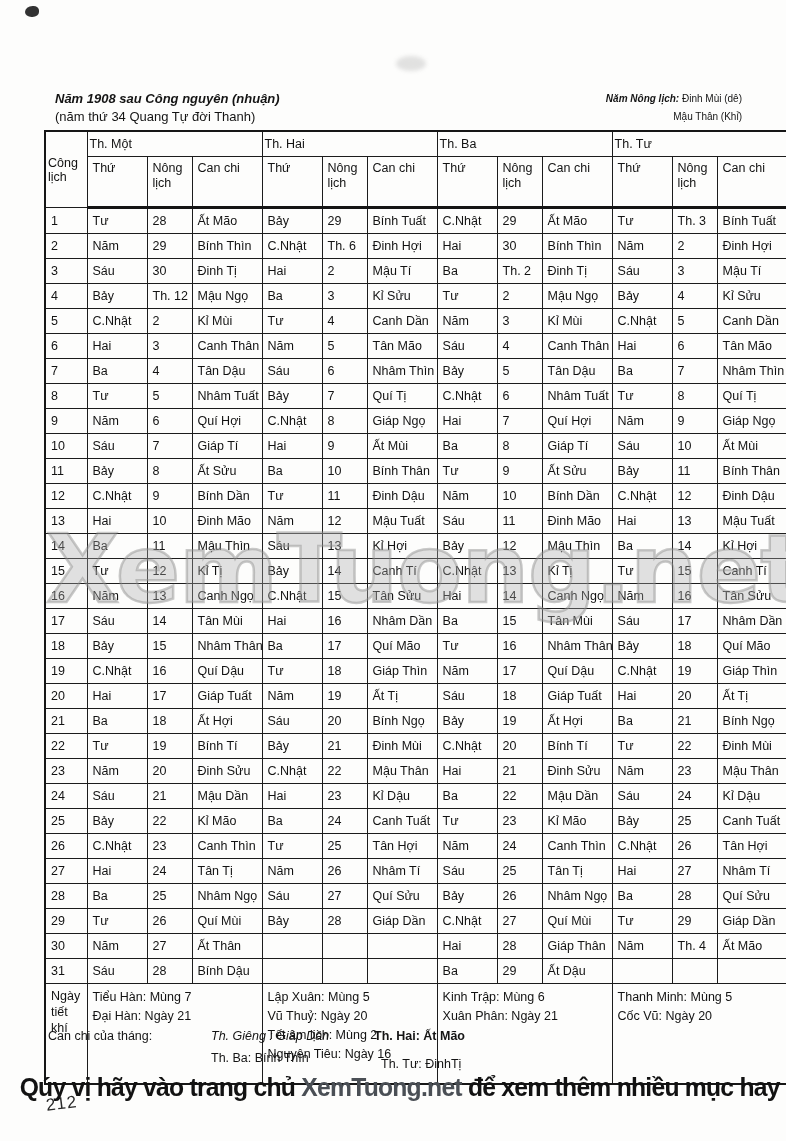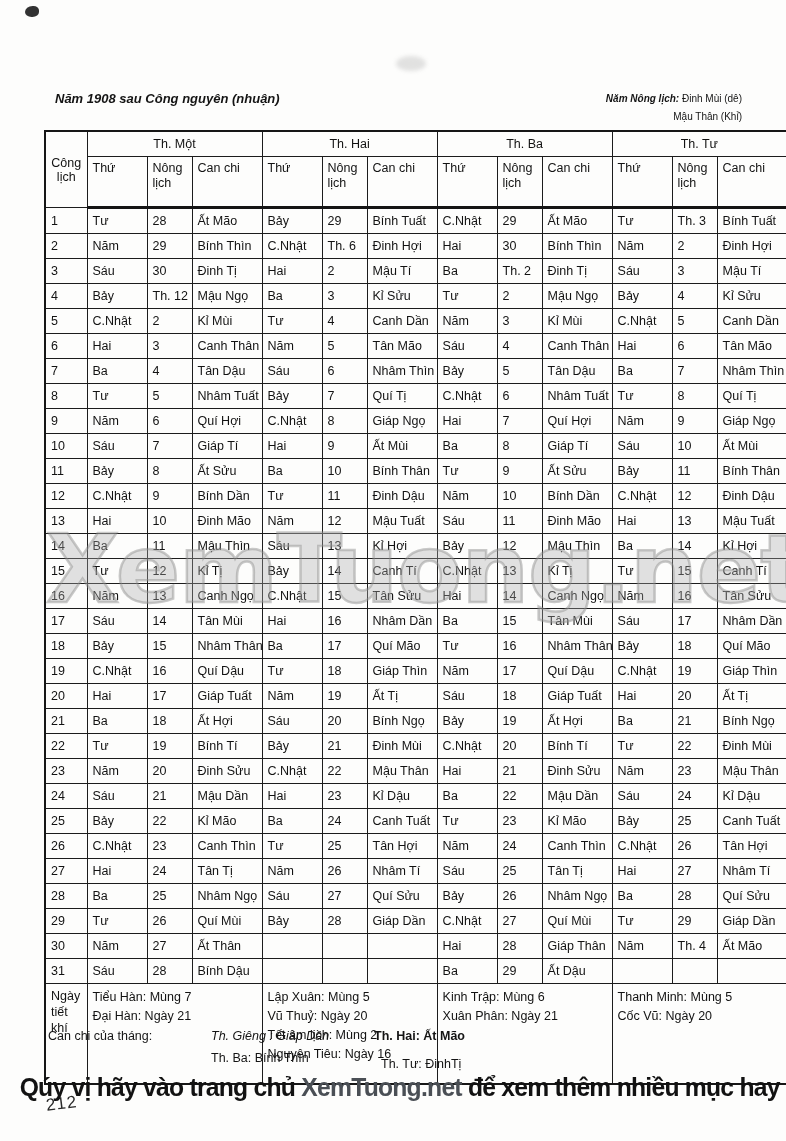--- a/index.html
+++ b/index.html
@@ -25,21 +25,21 @@
     position:absolute; left:44px; top:130px; width:700px;
     border-collapse:collapse; table-layout:fixed;
     border:2.5px solid #161616;
   }
   table.cal th, table.cal td{
     border:1.5px solid #1c1c1c;
     font-size:12.5px; font-weight:400; line-height:14px;
     text-align:left; vertical-align:middle;
     padding:1px 2px 1px 5px; overflow:hidden; color:#121212;
   }
-  tr.group-row th{height:20px; text-align:center; padding:2px;}
+  tr.group-row th{height:20px; padding:2px;}
   th.corner{vertical-align:middle; line-height:15px;}
   tr.sub-row th{height:44px; vertical-align:top; padding-top:4px; line-height:15px;}
   tr.sub-row th, th.corner{border-bottom:3px solid #141414;}
   tr.data-row td{height:22px; white-space:nowrap;}
   tr.data-row td.nong, tr.data-row td.cong{white-space:nowrap;}
   tr.tiet-row th{vertical-align:top; padding-top:4px; line-height:16px;}
   tr.tiet-row td{height:94px; vertical-align:top; padding-top:4px;}
   .tiet-line{line-height:19px; white-space:nowrap;}
 
   
@@ -76,20 +76,21 @@
 </head>
 <body>
 
 <div class="page">
 
   <div class="speck"></div>
   <div class="smudge"></div>
 
   <div class="hdr-left">
     <div class="l1">Năm 1908 sau Công nguyên (nhuận)</div>
+    <div class="l2">(năm thứ 34 Quang Tự  đời Thanh)</div>
   </div>
 
   <div class="hdr-right">
     <div><span class="lbl">Năm Nông lịch:</span><span> Đinh Mùi (dê)</span></div>
     <div>Mậu Thân (Khỉ)</div>
   </div>
 
   <table class="cal">
       <colgroup>
         <col style="width: 42px;">

